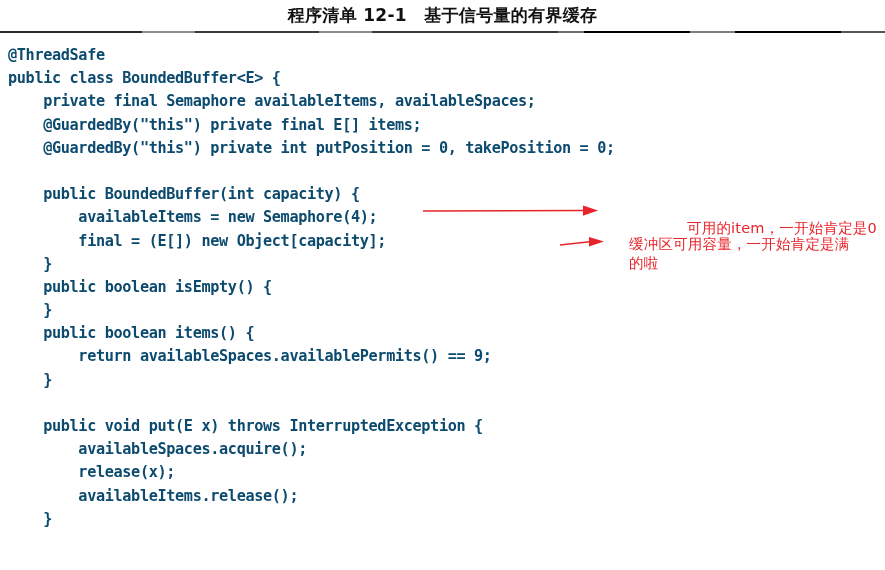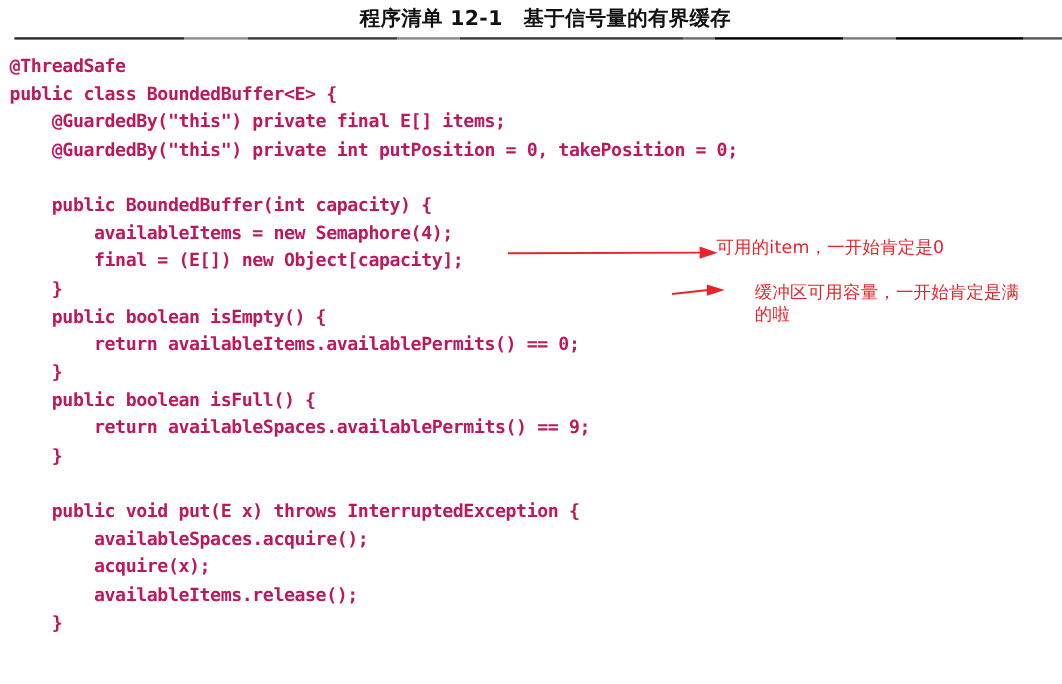--- a/index.html
+++ b/index.html
@@ -13,21 +13,21 @@
     height: 570px;
     position: relative;
     overflow: hidden;
     font-family: "Liberation Serif", serif;
     -webkit-font-smoothing: antialiased;
   }
 
   
   #title-bar {
     position: absolute;
-    left: 12px;
+    left: 0;
     top: 0;
     width: 804px;
     height: 34px;
     padding-left: 44px;
   }
   #page-title {
     position: absolute;
     left: 0;
     top: 4px;
     width: 885px;
@@ -65,21 +65,21 @@
     left: 8px;
     top: 44px;
     width: 870px;
   }
   .code-line {
     height: 23.2px;
     line-height: 23.2px;
     font-family: "DejaVu Sans Mono", "Liberation Mono", monospace;
     font-size: 15.2px;
     letter-spacing: -0.35px;
-    color: #be185d;
+    color: #0c4a6e;
     white-space: pre;
     font-weight: 600;
   }
   .code-line.blank { color: transparent; }
 
   
   .annot-text {
     position: absolute;
     color: #e8242a;
     font-family: "DejaVu Sans", "Liberation Sans", sans-serif;
@@ -97,51 +97,51 @@
     overflow: visible;
   }
   #annot-arrow-2 {
     position: absolute;
     left: 560px;
     top: 234px;
     width: 44px;
     height: 16px;
     overflow: visible;
   }
-  #annot-text-1 { left: 597px; top: 198px; width: 280px; }
+  #annot-text-1 { left: 597px; top: 219px; width: 280px; text-align: right; }
   #annot-text-2 { left: 605px; top: 235px; width: 275px; }
 </style>
 </head>
 <body style="background: rgb(255, 255, 255);">
 
 <div id="title-bar">
   <div id="page-title">程序清单 12-1　基于信号量的有界缓存</div>
   <div id="title-rule"></div>
 </div>
 
 <div id="code-block">
     <div class="code-line">@ThreadSafe</div>
     <div class="code-line">public class BoundedBuffer&lt;E&gt; {</div>
+    <div class="code-line">    private final Semaphore availableItems, availableSpaces;</div>
     <div class="code-line">    @GuardedBy("this") private final E[] items;</div>
     <div class="code-line">    @GuardedBy("this") private int putPosition = 0, takePosition = 0;</div>
     <div class="code-line blank"> </div>
     <div class="code-line">    public BoundedBuffer(int capacity) {</div>
     <div class="code-line">        availableItems = new Semaphore(4);</div>
     <div class="code-line">        final = (E[]) new Object[capacity];</div>
     <div class="code-line">    }</div>
     <div class="code-line">    public boolean isEmpty() {</div>
-    <div class="code-line">        return availableItems.availablePermits() == 0;</div>
     <div class="code-line">    }</div>
-    <div class="code-line">    public boolean isFull() {</div>
+    <div class="code-line">    public boolean items() {</div>
     <div class="code-line">        return availableSpaces.availablePermits() == 9;</div>
     <div class="code-line">    }</div>
     <div class="code-line blank"> </div>
     <div class="code-line">    public void put(E x) throws InterruptedException {</div>
     <div class="code-line">        availableSpaces.acquire();</div>
-    <div class="code-line">        acquire(x);</div>
+    <div class="code-line">        release(x);</div>
     <div class="code-line">        availableItems.release();</div>
     <div class="code-line">    }</div>
   </div>
 
 <div id="annot-arrow-1">
   <svg width="175" height="14" viewBox="0 0 175 14">
     <line x1="0" y1="7" x2="163" y2="6.5" stroke="#e8242a" stroke-width="1.6"></line>
     <path d="M 160 1.5 L 175 6.6 L 160 11.7 Z" fill="#e8242a"></path>
   </svg>
 </div>

